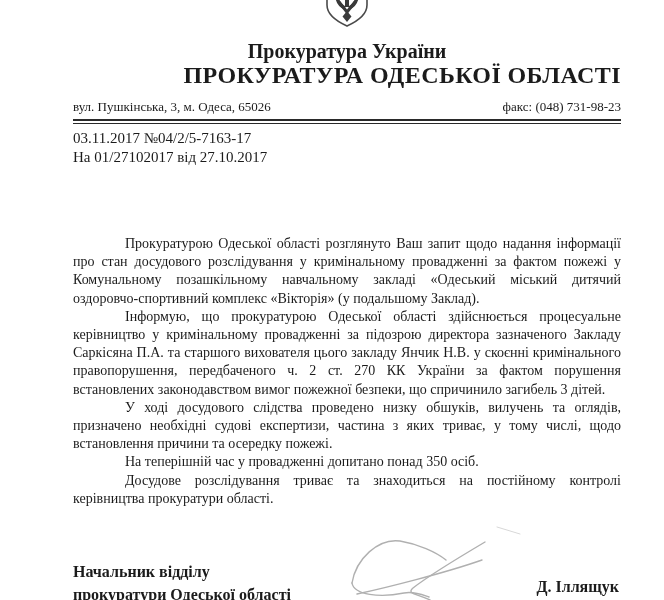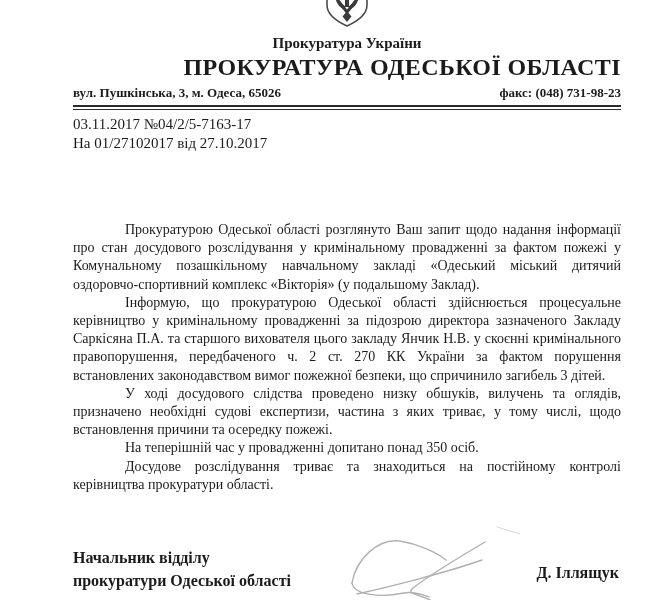--- a/index.html
+++ b/index.html
@@ -5,23 +5,23 @@
   html,body{margin:0;padding:0;}
   body{
     width:664px;height:600px;background:#ffffff;position:relative;overflow:hidden;
     font-family:"Liberation Serif", serif;color:#1b1b1b;
   }
   .content{margin-left:73px;width:548px;}
 
   
   .emblem-clip{height:27px;overflow:hidden;display:flex;justify-content:center;}
   .emblem-clip svg{margin-top:-29px;}
-  .org-parent{text-align:center;font-weight:bold;font-size:15px;line-height:17px;margin-top:8px;}
+  .org-parent{text-align:center;font-weight:bold;font-size:20px;line-height:17px;margin-top:16px;}
   .org-title{text-align:right;font-weight:bold;font-size:24px;line-height:26px;margin-top:2px;letter-spacing:.4px;}
-  .addr-row{display:flex;justify-content:space-between;font-weight:bold;font-size:13px;line-height:14px;margin-top:6px;text-align:center;}
+  .addr-row{display:flex;justify-content:space-between;font-weight:normal;font-size:13px;line-height:14px;margin-top:12px;text-align:center;}
   .rule{margin-top:5px;height:2px;border-top:2.5px solid #2a2a2a;border-bottom:1.5px solid #2a2a2a;}
 
   
   .refs{margin-top:5px;font-size:15px;}
   .ref-line{width:max-content;line-height:19px;}
 
   
   .body-text{margin-top:68px;font-size:14px;line-height:18.2px;text-align:justify;font-family:Liberation Serif, serif;}
   .body-text p{margin:0;text-indent:52px;}
 

